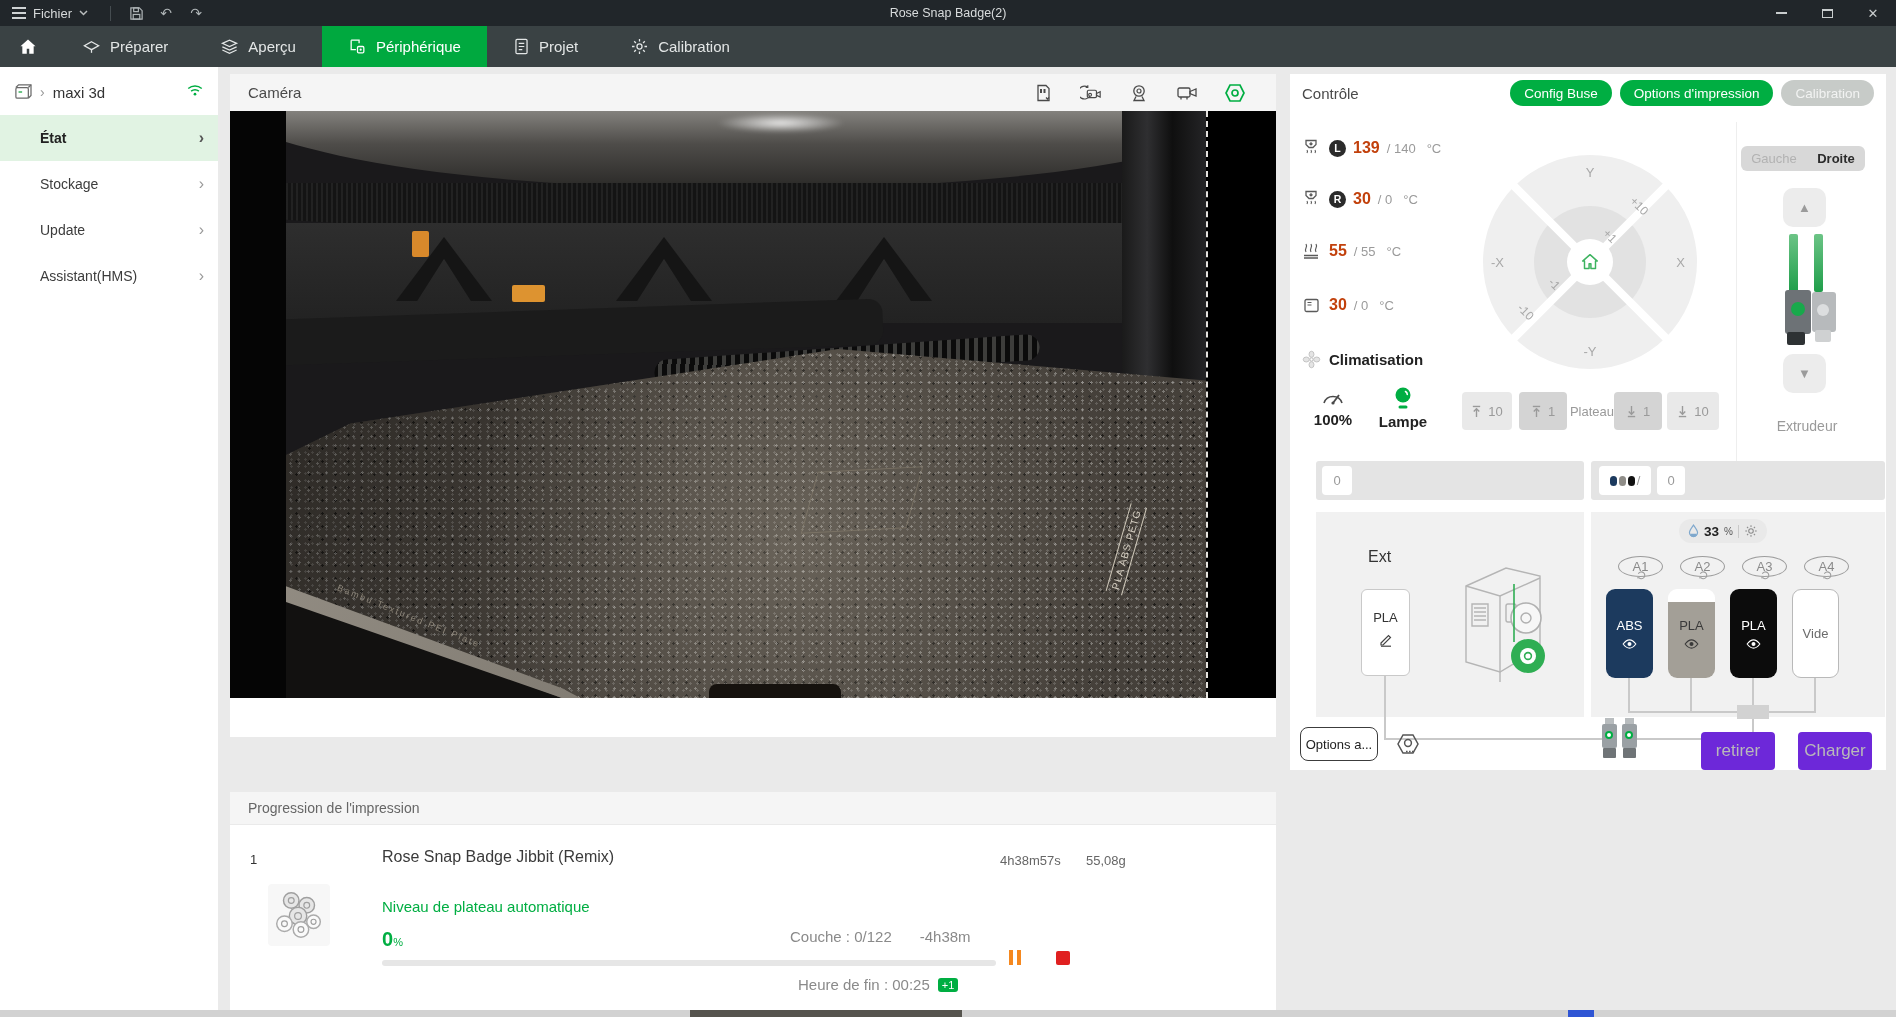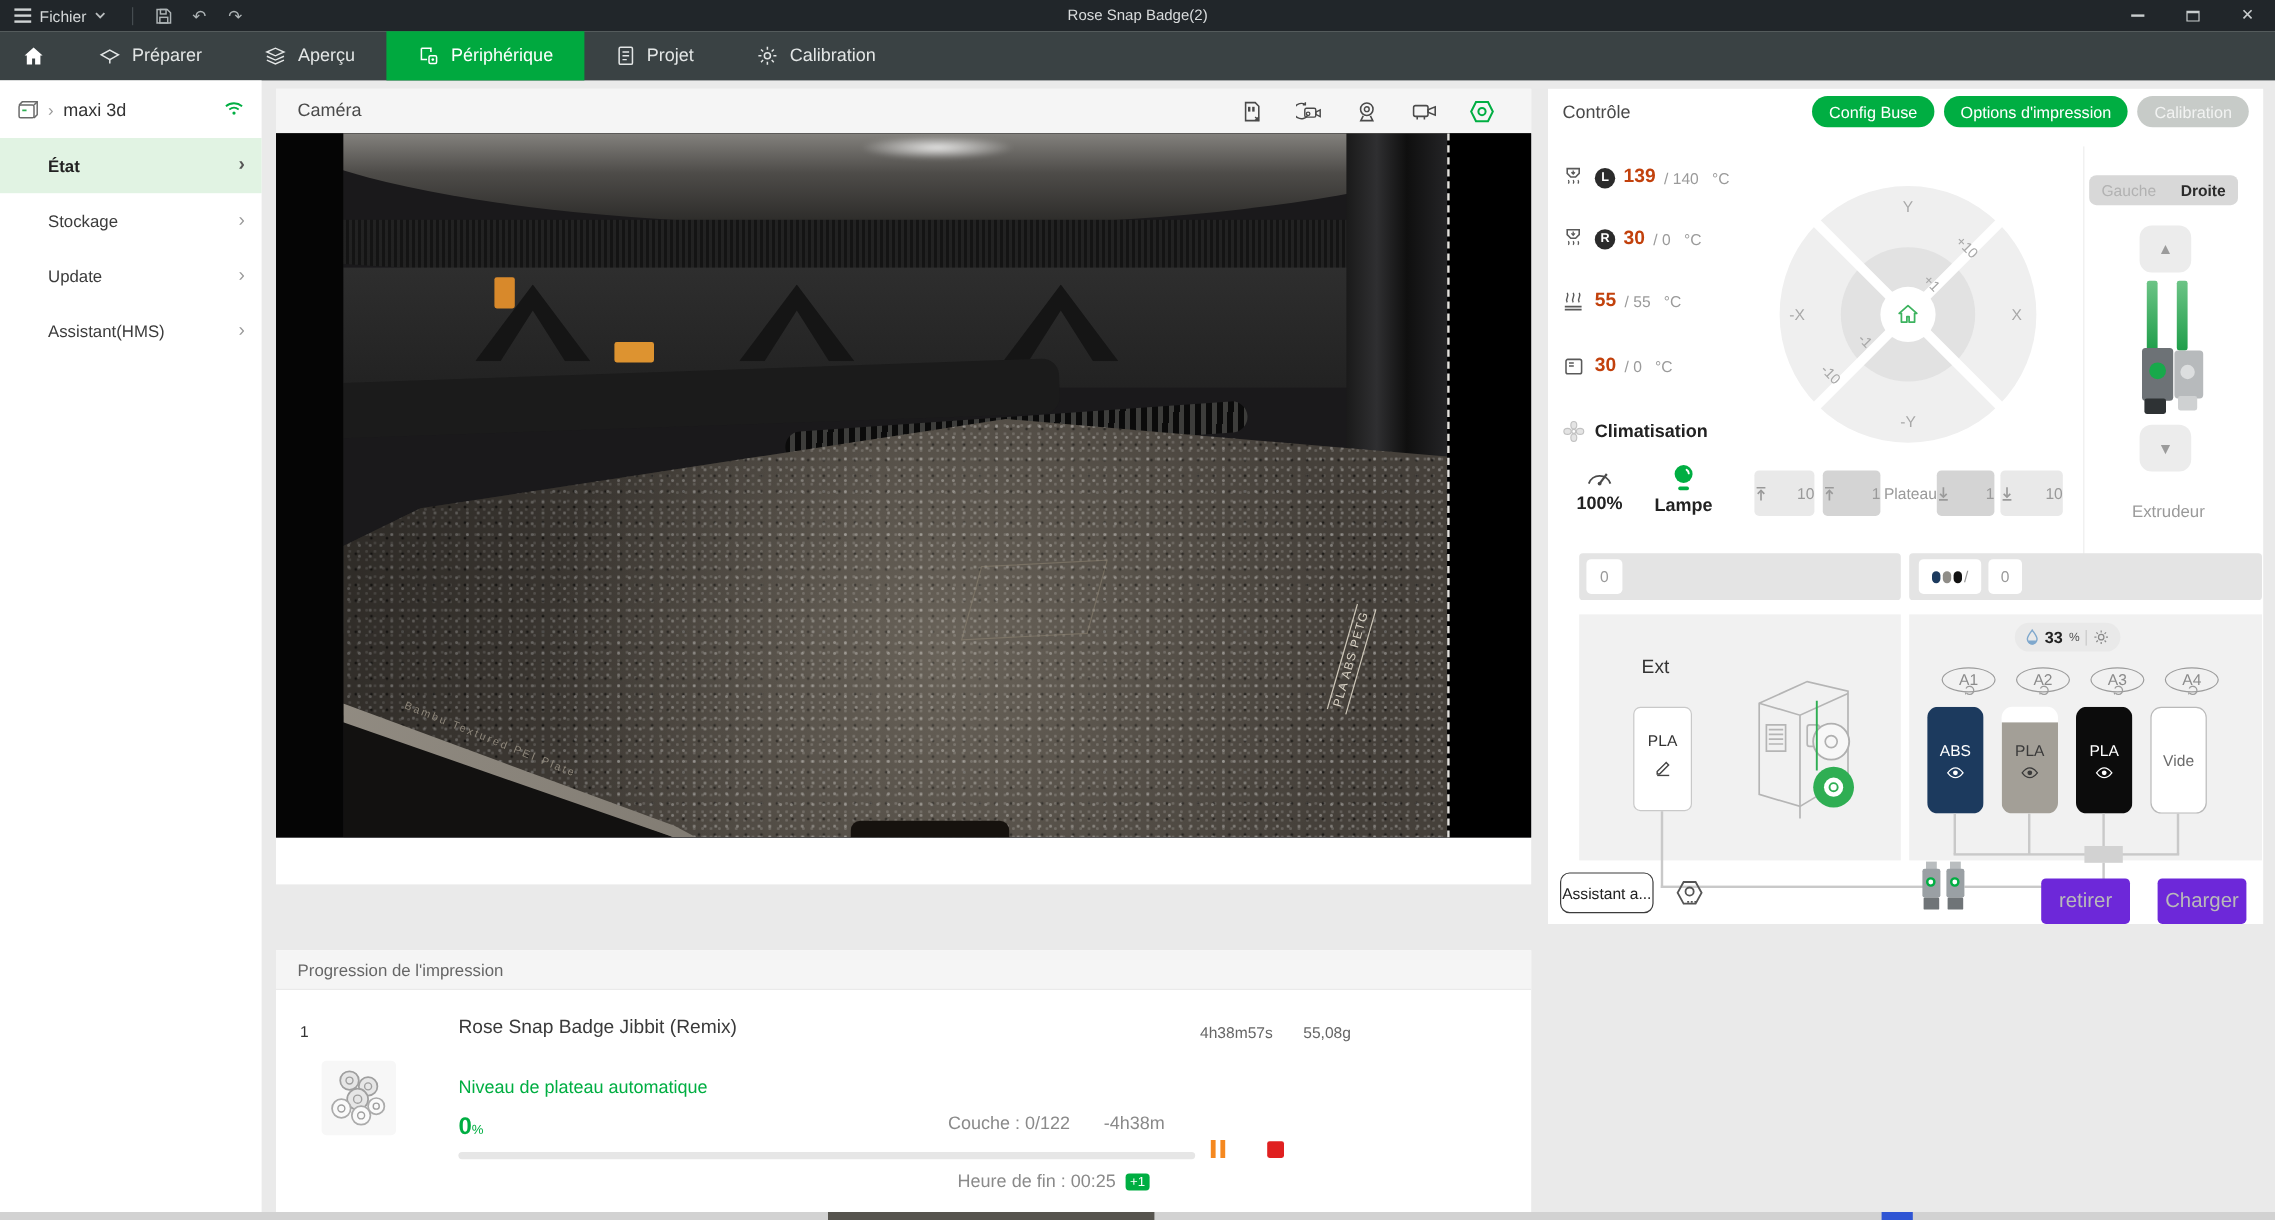--- a/index.html
+++ b/index.html
@@ -126,21 +126,21 @@
 
   .dpad { position:absolute; left:193px; top:81px; width:214px; height:214px; }
   .dpad-outer { position:absolute; inset:0; border-radius:50%; background:#efefef; }
   .dpad-inner { position:absolute; left:51px; top:51px; width:112px; height:112px; border-radius:50%; background:#e2e2e2; }
   .dpad-sep { position:absolute; left:-43px; top:103px; width:300px; height:8px; background:#fff; }
   .dpad-center { position:absolute; left:84px; top:84px; width:46px; height:46px; border-radius:50%; background:#fff; display:flex; align-items:center; justify-content:center; }
   .dpad-label { position:absolute; font-size:13px; color:#a8a8a8; }
   .dpad-step { position:absolute; font-size:12px; color:#a8a8a8; transform:rotate(45deg); }
 
   .bedmove { position:absolute; left:0; top:318px; width:445px; height:38px; }
-  .bm-btn { position:absolute; top:0; height:38px; background:#e9e9e9; border:none; border-radius:4px; color:#9a9a9a; font-size:13px; font-family:inherit; display:flex; align-items:center; justify-content:space-between; gap:6px; }
+  .bm-btn { position:absolute; top:0; height:38px; background:#e9e9e9; border:none; border-radius:4px; color:#9a9a9a; font-size:13px; font-family:inherit; display:flex; align-items:center; justify-content:center; gap:6px; }
   .bm-btn.pressed { background:#d4d4d4; }
   .bm-label { position:absolute; left:282px; top:0; width:40px; height:38px; display:flex; align-items:center; justify-content:center; font-size:13px; color:#9a9a9a; }
 
   .ext-col { position:absolute; left:446px; top:48px; width:150px; height:350px; border-left:1px solid #eee;padding-left:36px; }
   .toggle { position:absolute; left:4px; top:24px; width:124px; height:25px; background:#d8d8d8; border-radius:6px; display:flex; align-items:center; justify-content:space-around; font-size:13px; }
   .toggle .off { color:#b2b2b2; }
   .toggle .on { color:#2b2b2b; font-weight:bold; }
   .ext-btn { position:absolute; left:46px; width:43px; height:39px; background:#ececec; border:none; border-radius:10px; color:#9b9b9b; font-size:13px; }
   .ext-graphic { position:absolute; left:30px; top:112px; width:90px; height:112px; }
   .tube { position:absolute; top:0; width:9px; height:58px; border-radius:2px; background:linear-gradient(180deg,#6cc486,#1f9e4a); }
@@ -733,21 +733,21 @@
       <div class="line" style="left:94px;top:284px;width:220px;height:2px;"></div>
       <div class="line" style="left:338px;top:224px;width:2px;height:34px;"></div>
       <div class="line" style="left:400px;top:224px;width:2px;height:34px;"></div>
       <div class="line" style="left:462px;top:224px;width:2px;height:34px;"></div>
       <div class="line" style="left:524px;top:224px;width:2px;height:34px;"></div>
       <div class="line" style="left:338px;top:257px;width:188px;height:2px;"></div>
       <div class="hub" style="left:447px;top:251px;width:32px;height:14px;"></div>
       <div class="line" style="left:462px;top:265px;width:2px;height:20px;"></div>
       <div class="line" style="left:347px;top:284px;width:117px;height:2px;"></div>
 
-      <button class="refill-btn">Assistant a...</button>
+      <button class="refill-btn">Options a...</button>
       <span class="hex-icon">
         <svg width="28" height="28" viewBox="0 0 28 28">
             <path d="M9 5h10l5 9-5 9H9l-5-9z" fill="none" stroke="#555" stroke-width="1.5"></path>
             <circle cx="14" cy="13" r="3.4" fill="none" stroke="#555" stroke-width="1.5"></circle>
             <path d="M12 21.5h1.6M15 21.5h1.6M18 21.5h1.6" stroke="#555" stroke-width="1.4"></path>
           </svg>
       </span>
       <span class="mini-ext" style="left:311px;">
         <span class="mini-top"></span>
           <span class="mini-body"></span>

